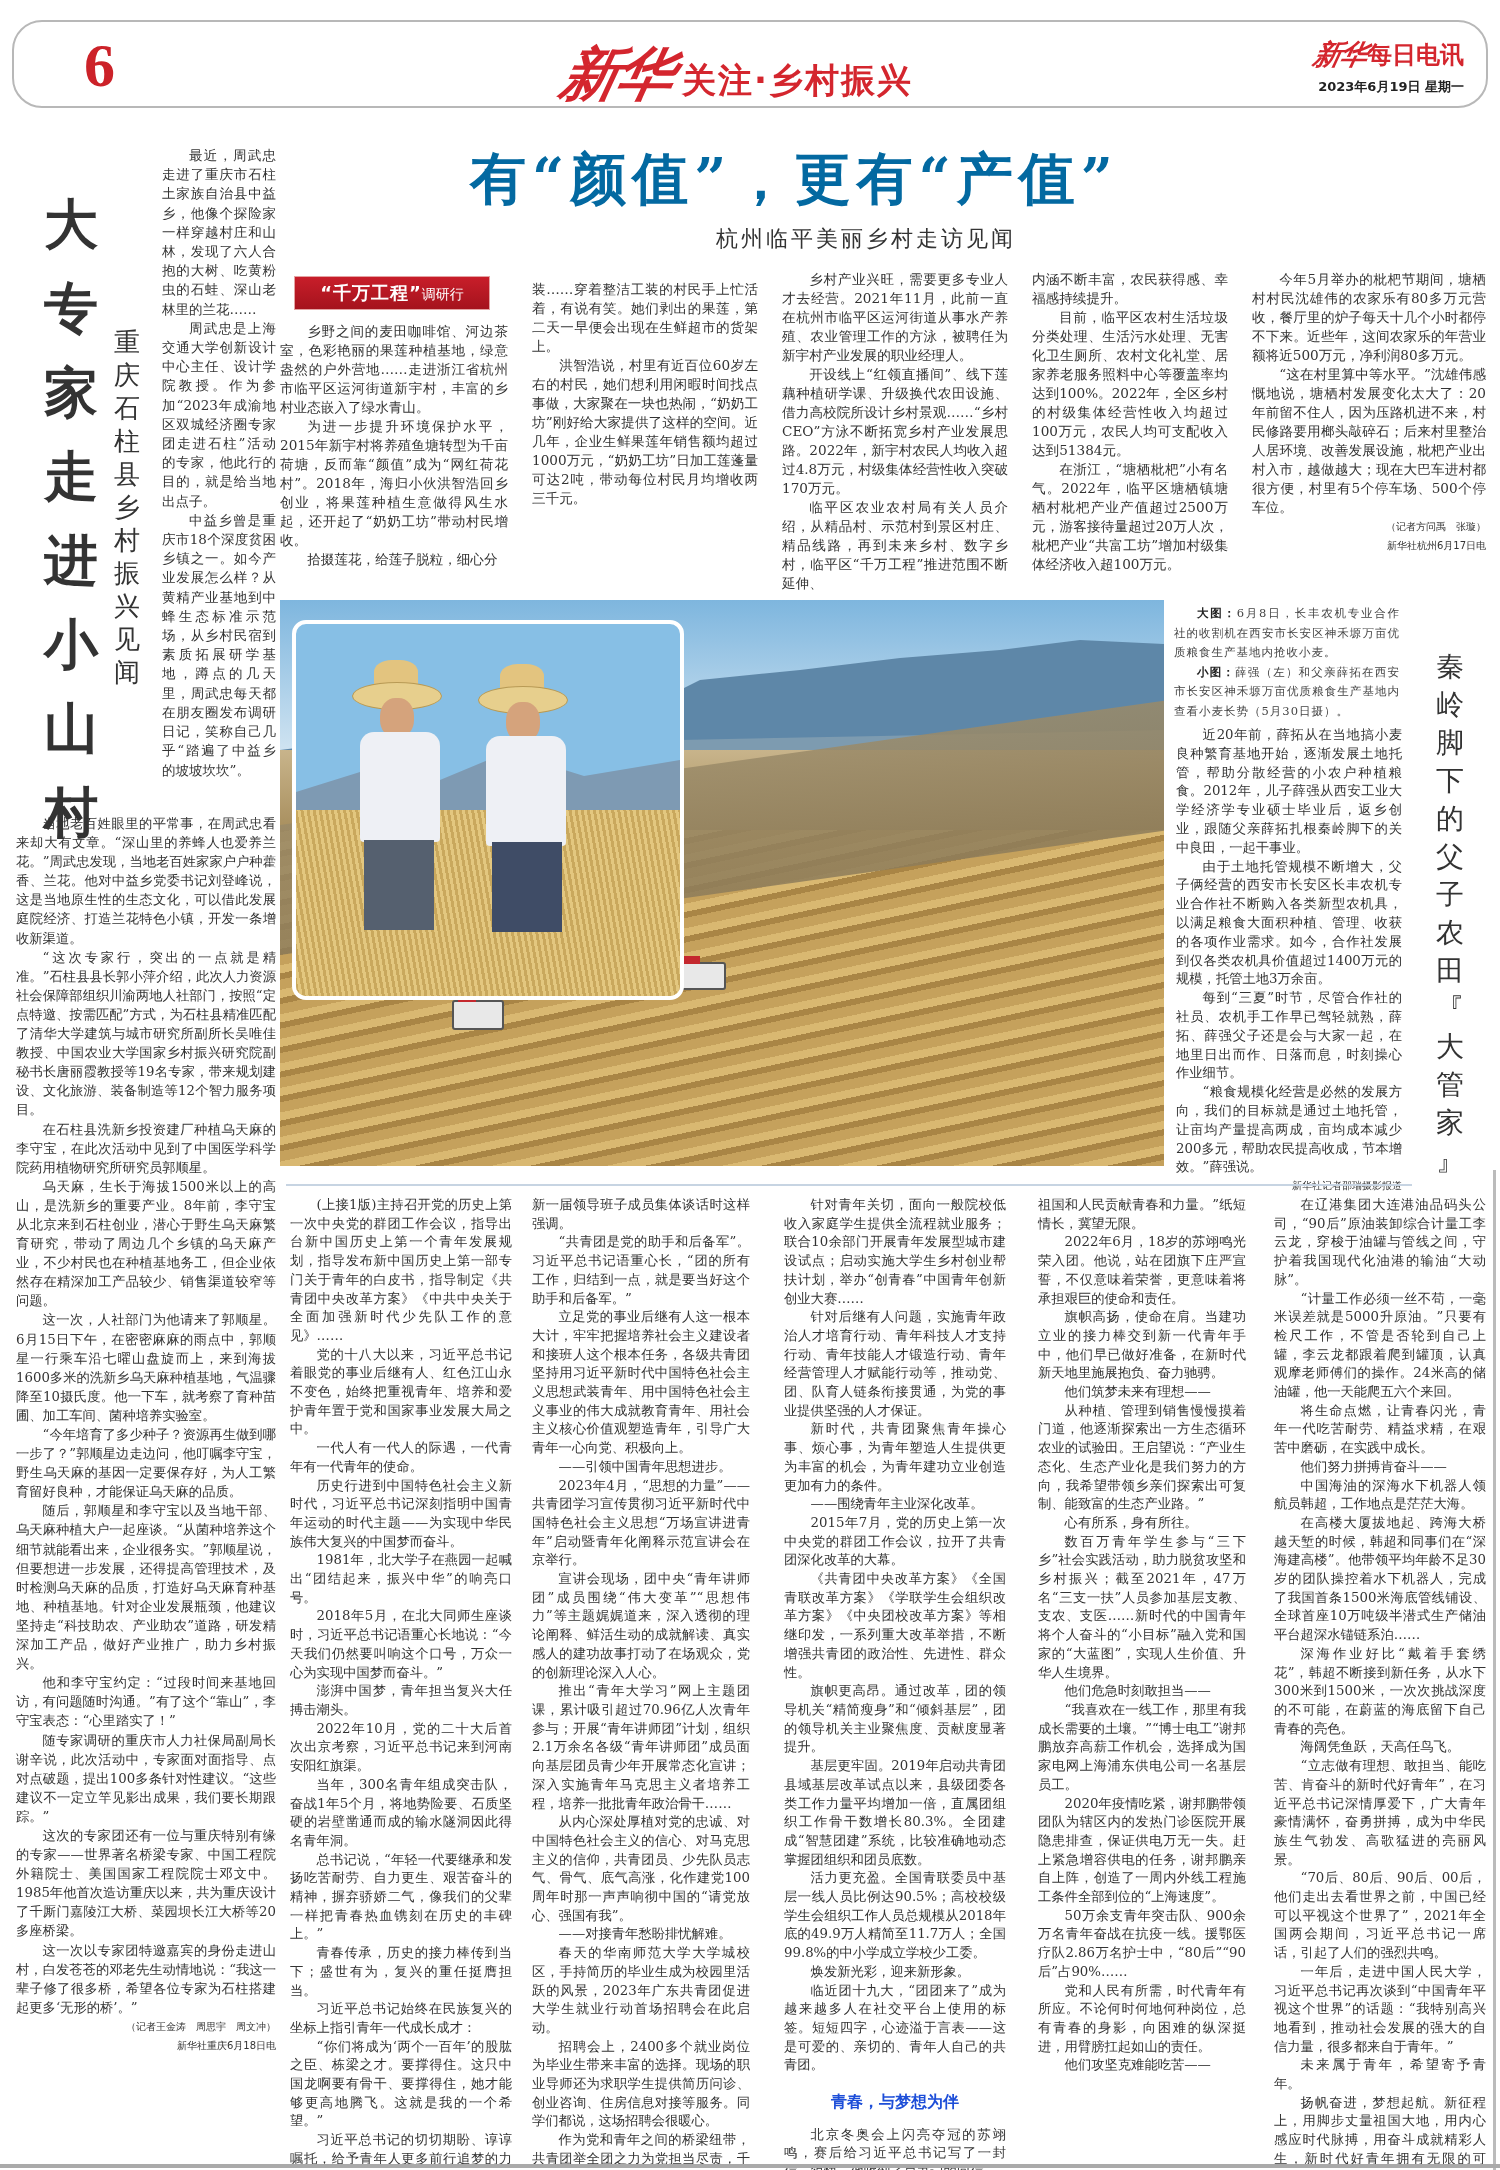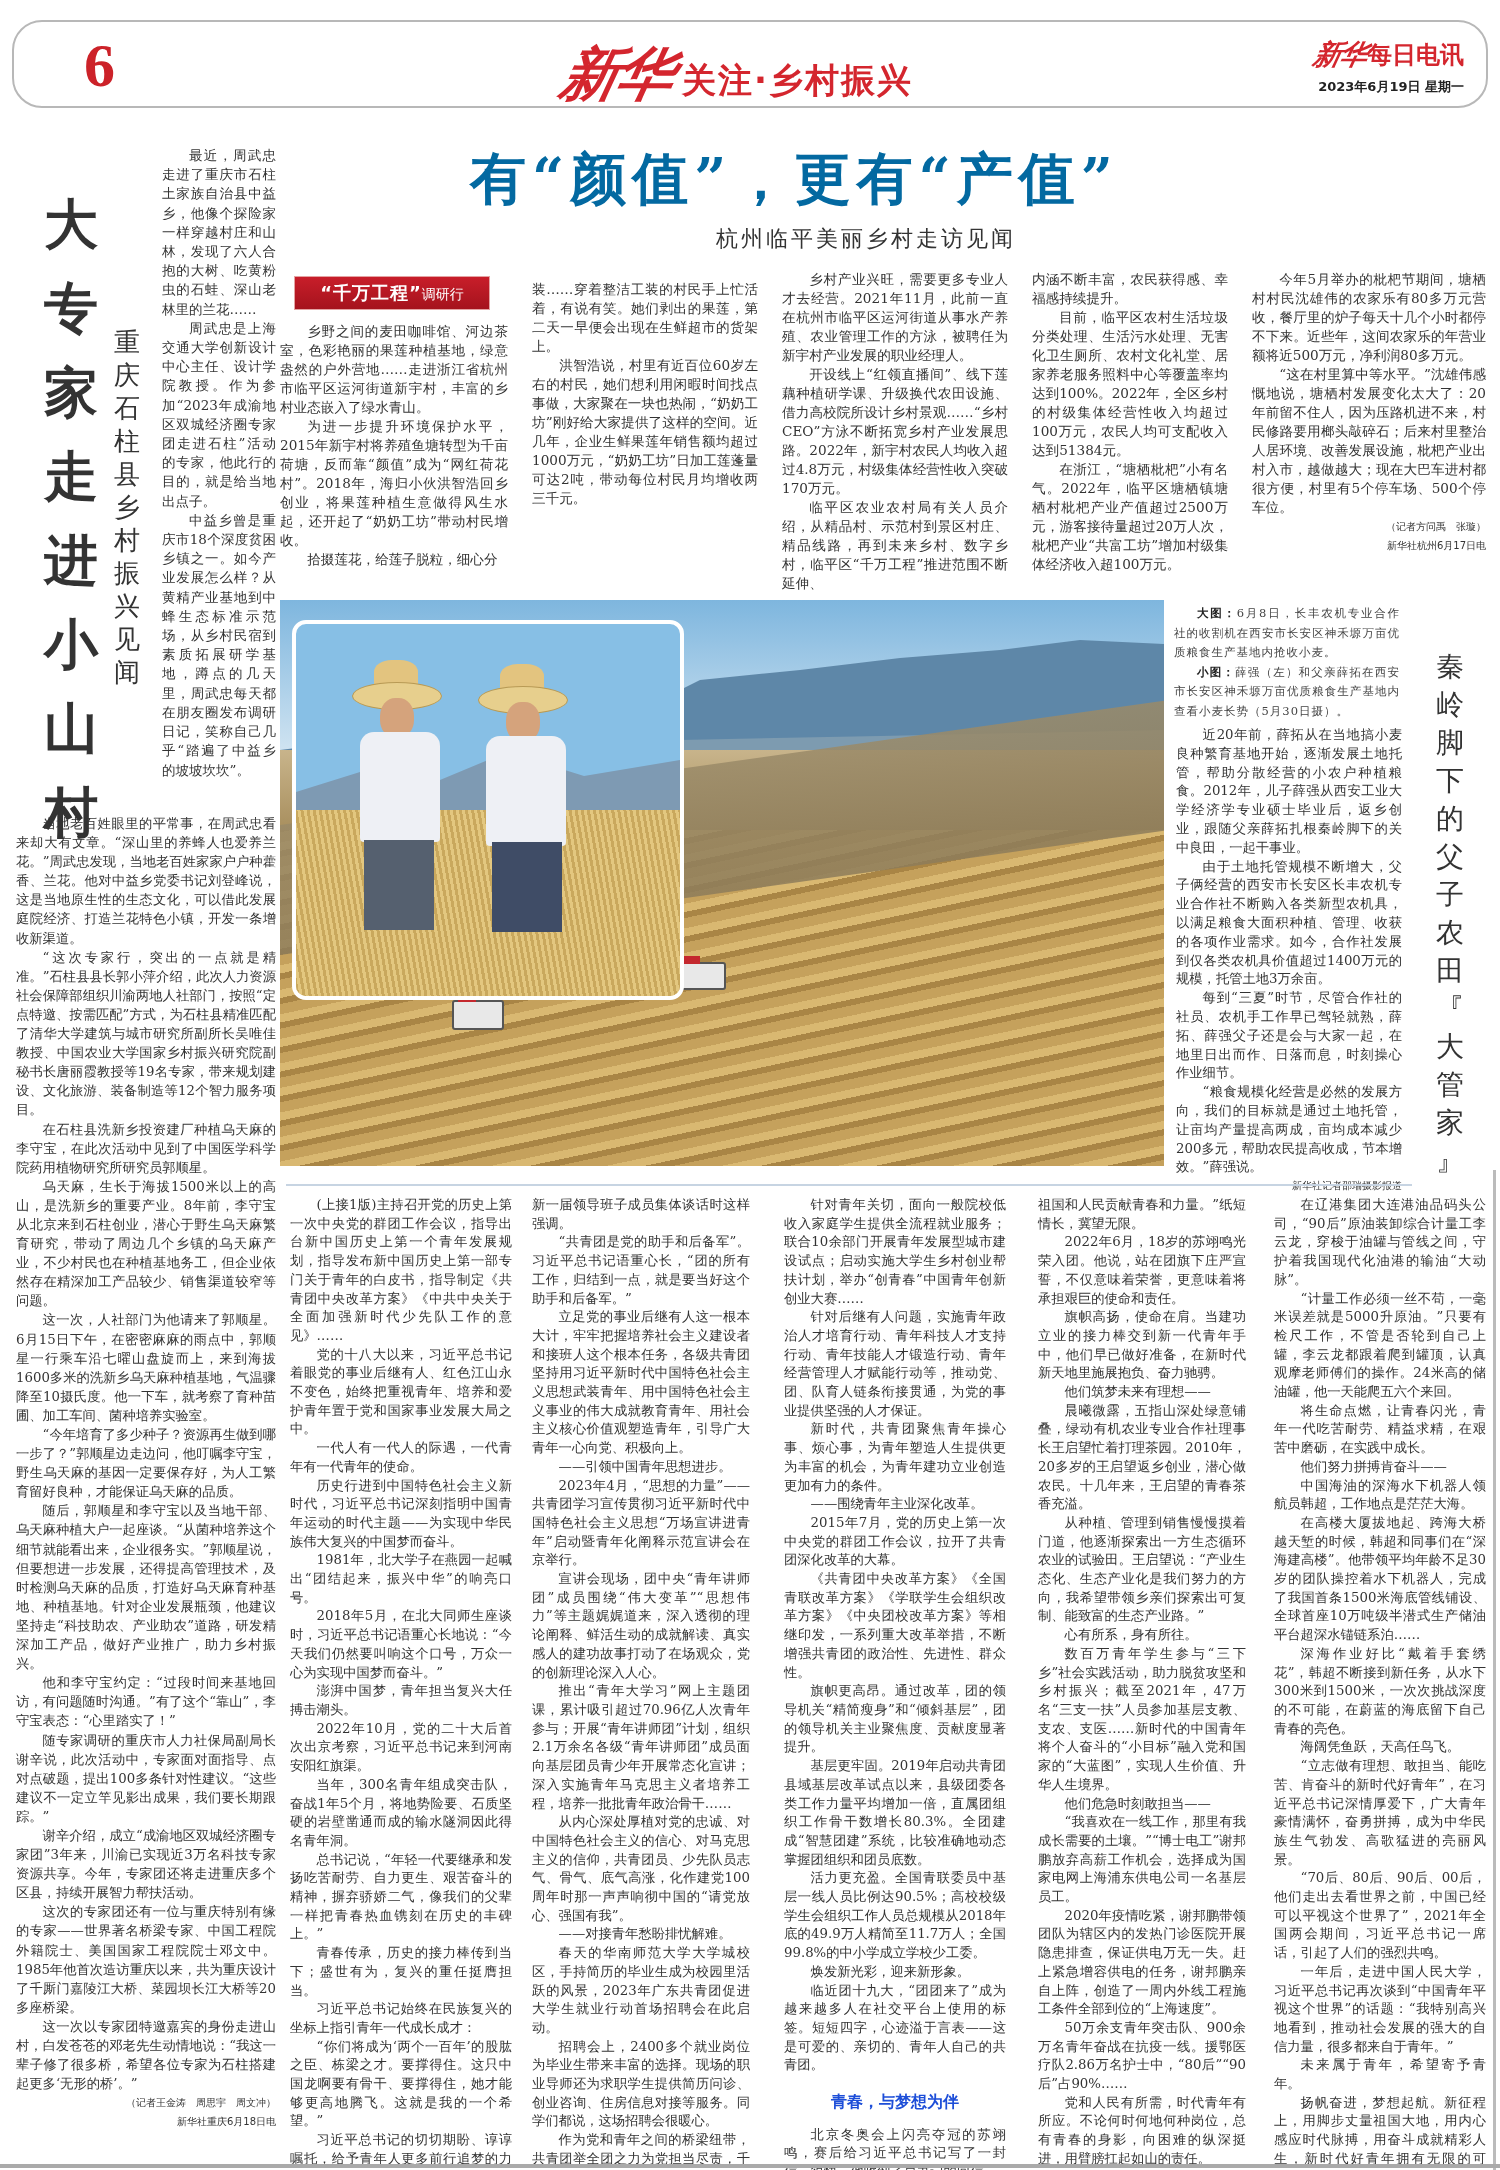--- a/index.html
+++ b/index.html
@@ -116,21 +116,20 @@
 <div class="col" style="left:16px; top:814px; width:260px; font-size:13.3px; line-height:19.1px;">
   <p>当地老百姓眼里的平常事，在周武忠看来却大有文章。“深山里的养蜂人也爱养兰花。”周武忠发现，当地老百姓家家户户种藿香、兰花。他对中益乡党委书记刘登峰说，这是当地原生性的生态文化，可以借此发展庭院经济、打造兰花特色小镇，开发一条增收新渠道。</p>
   <p>“这次专家行，突出的一点就是精准。”石柱县县长郭小萍介绍，此次人力资源社会保障部组织川渝两地人社部门，按照“定点特邀、按需匹配”方式，为石柱县精准匹配了清华大学建筑与城市研究所副所长吴唯佳教授、中国农业大学国家乡村振兴研究院副秘书长唐丽霞教授等19名专家，带来规划建设、文化旅游、装备制造等12个智力服务项目。</p>
   <p>在石柱县洗新乡投资建厂种植乌天麻的李守宝，在此次活动中见到了中国医学科学院药用植物研究所研究员郭顺星。</p>
   <p>乌天麻，生长于海拔1500米以上的高山，是洗新乡的重要产业。8年前，李守宝从北京来到石柱创业，潜心于野生乌天麻繁育研究，带动了周边几个乡镇的乌天麻产业，不少村民也在种植基地务工，但企业依然存在精深加工产品较少、销售渠道较窄等问题。</p>
   <p>这一次，人社部门为他请来了郭顺星。6月15日下午，在密密麻麻的雨点中，郭顺星一行乘车沿七曜山盘旋而上，来到海拔1600多米的洗新乡乌天麻种植基地，气温骤降至10摄氏度。他一下车，就考察了育种苗圃、加工车间、菌种培养实验室。</p>
   <p>“今年培育了多少种子？资源再生做到哪一步了？”郭顺星边走边问，他叮嘱李守宝，野生乌天麻的基因一定要保存好，为人工繁育留好良种，才能保证乌天麻的品质。</p>
   <p>随后，郭顺星和李守宝以及当地干部、乌天麻种植大户一起座谈。“从菌种培养这个细节就能看出来，企业很务实。”郭顺星说，但要想进一步发展，还得提高管理技术，及时检测乌天麻的品质，打造好乌天麻育种基地、种植基地。针对企业发展瓶颈，他建议坚持走“科技助农、产业助农”道路，研发精深加工产品，做好产业推广，助力乡村振兴。</p>
   <p>他和李守宝约定：“过段时间来基地回访，有问题随时沟通。”有了这个“靠山”，李守宝表态：“心里踏实了！”</p>
   <p>随专家调研的重庆市人力社保局副局长谢辛说，此次活动中，专家面对面指导、点对点破题，提出100多条针对性建议。“这些建议不一定立竿见影出成果，我们要长期跟踪。”</p>
-  <p>谢辛介绍，成立“成渝地区双城经济圈专家团”3年来，川渝已实现近3万名科技专家资源共享。今年，专家团还将走进重庆多个区县，持续开展智力帮扶活动。</p>
   <p>这次的专家团还有一位与重庆特别有缘的专家——世界著名桥梁专家、中国工程院外籍院士、美国国家工程院院士邓文中。1985年他首次造访重庆以来，共为重庆设计了千厮门嘉陵江大桥、菜园坝长江大桥等20多座桥梁。</p>
   <p>这一次以专家团特邀嘉宾的身份走进山村，白发苍苍的邓老先生动情地说：“我这一辈子修了很多桥，希望各位专家为石柱搭建起更多‘无形的桥’。”</p>
   <p class="byline">（记者王金涛　周思宇　周文冲）</p>
   <p class="byline">新华社重庆6月18日电</p>
 </div>
 
 <h1 class="main-head">有“颜值”，更有“产值”</h1>
 <div class="main-deck">杭州临平美丽乡村走访见闻</div>
 <div class="column-tag"><span>“千万工程”</span><small>调研行</small></div>
 
@@ -268,21 +267,20 @@
   <p>临近团十九大，“团团来了”成为越来越多人在社交平台上使用的标签。短短四字，心迹溢于言表——这是可爱的、亲切的、青年人自己的共青团。</p>
   <p class="subhead">青春，与梦想为伴</p>
   <p>北京冬奥会上闪亮夺冠的苏翊鸣，赛后给习近平总书记写了一封信。很快，他收到了总书记的回信。</p>
 
 </div>
 <div class="col" style="left:1038px; top:1196px; width:208px; font-size:13.3px; line-height:18.7px;">
   <p class="ni">祖国和人民贡献青春和力量。”纸短情长，冀望无限。</p>
   <p>2022年6月，18岁的苏翊鸣光荣入团。他说，站在团旗下庄严宣誓，不仅意味着荣誉，更意味着将承担艰巨的使命和责任。</p>
   <p>旗帜高扬，使命在肩。当建功立业的接力棒交到新一代青年手中，他们早已做好准备，在新时代新天地里施展抱负、奋力驰骋。</p>
   <p>他们筑梦未来有理想——</p>
-  <p>晨曦微露，五指山深处绿意铺叠，绿动有机农业专业合作社理事长王启望忙着打理茶园。2010年，20多岁的王启望返乡创业，潜心做农民。十几年来，王启望的青春茶香充溢。</p>
   <p>从种植、管理到销售慢慢摸着门道，他逐渐探索出一方生态循环农业的试验田。王启望说：“产业生态化、生态产业化是我们努力的方向，我希望带领乡亲们探索出可复制、能致富的生态产业路。”</p>
   <p>心有所系，身有所往。</p>
   <p>数百万青年学生参与“三下乡”社会实践活动，助力脱贫攻坚和乡村振兴；截至2021年，47万名“三支一扶”人员参加基层支教、支农、支医……新时代的中国青年将个人奋斗的“小目标”融入党和国家的“大蓝图”，实现人生价值、升华人生境界。</p>
   <p>他们危急时刻敢担当——</p>
   <p>“我喜欢在一线工作，那里有我成长需要的土壤。”“博士电工”谢邦鹏放弃高薪工作机会，选择成为国家电网上海浦东供电公司一名基层员工。</p>
   <p>2020年疫情吃紧，谢邦鹏带领团队为辖区内的发热门诊医院开展隐患排查，保证供电万无一失。赶上紧急增容供电的任务，谢邦鹏亲自上阵，创造了一周内外线工程施工条件全部到位的“上海速度”。</p>
   <p>50万余支青年突击队、900余万名青年奋战在抗疫一线。援鄂医疗队2.86万名护士中，“80后”“90后”占90%……</p>
   <p>党和人民有所需，时代青年有所应。不论何时何地何种岗位，总有青春的身影，向困难的纵深挺进，用臂膀扛起如山的责任。</p>
   <p>他们攻坚克难能吃苦——</p>
 </div>

